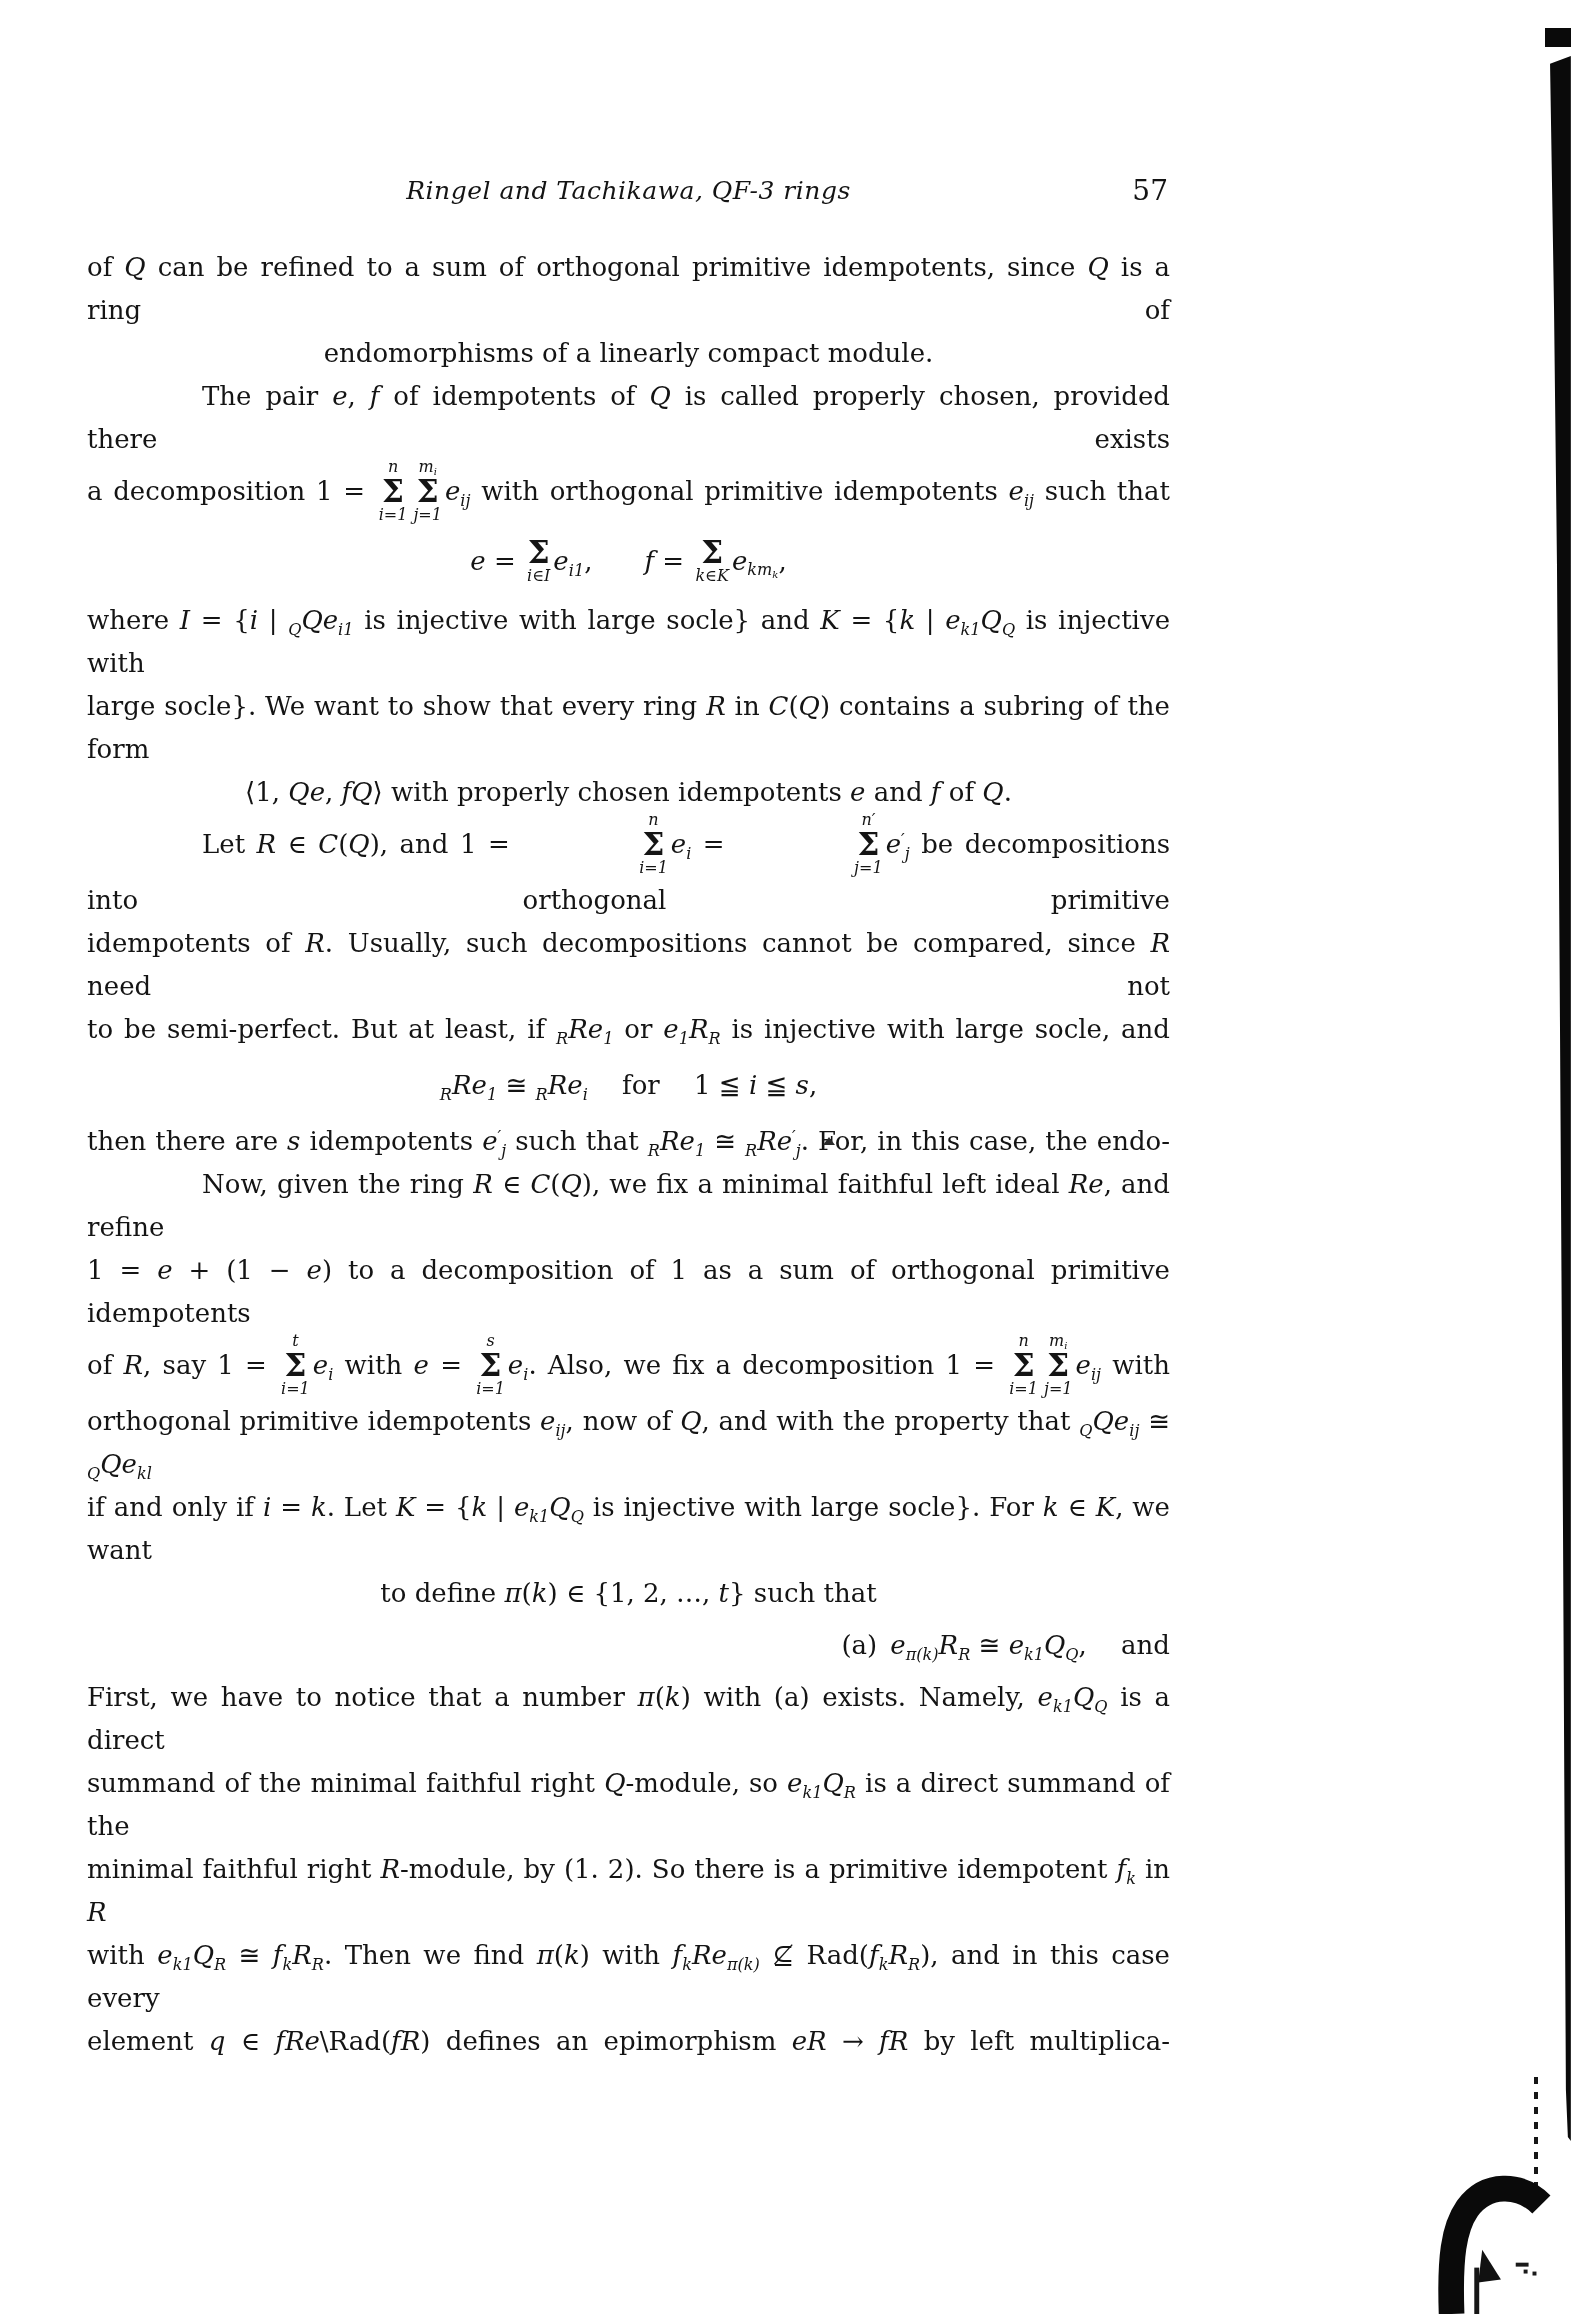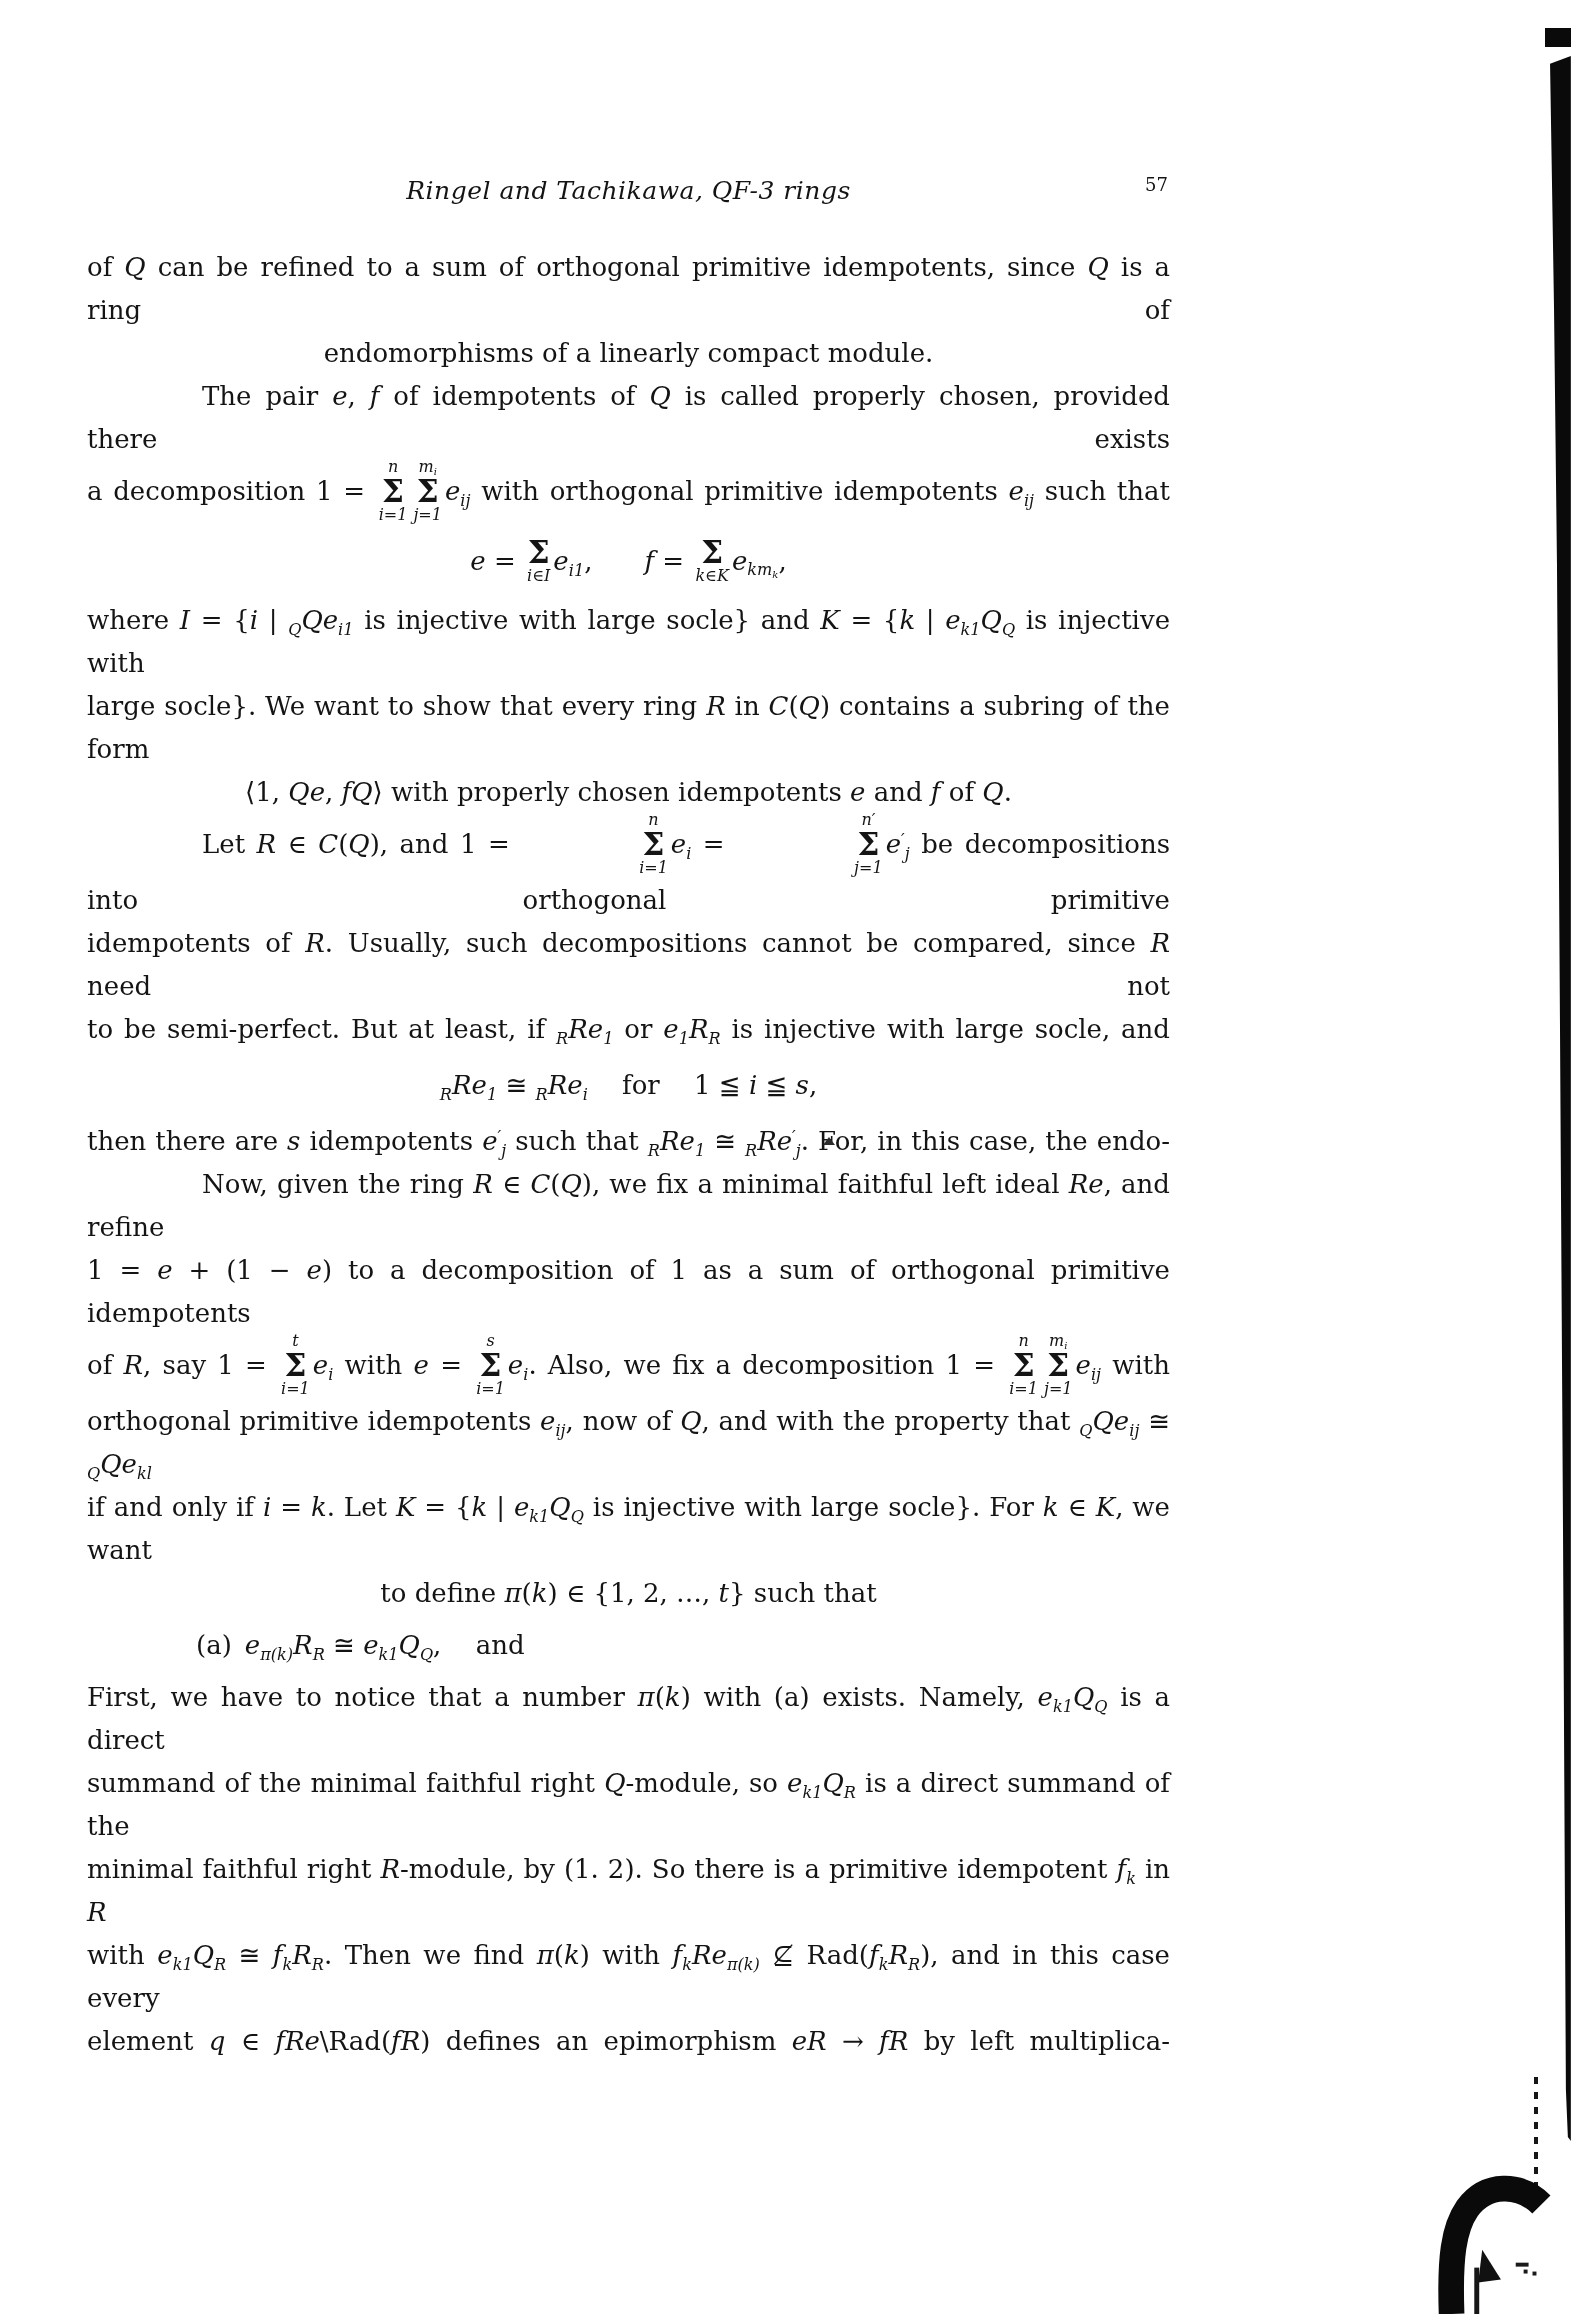--- a/index.html
+++ b/index.html
@@ -8,30 +8,30 @@
     background:#ffffff;color:#141414;
     font-family:"DejaVu Serif","DejaVu Sans",serif;
   }
   .page{position:absolute;inset:0;}
   
   .header{position:absolute;top:176px;left:87px;width:1083px;height:36px;}
   .running-title{
     position:absolute;left:0;right:0;text-align:center;
     font-style:italic;font-size:25px;letter-spacing:0.5px;
   }
-  .page-number{position:absolute;right:2px;top:-2px;font-size:18px;}
+  .page-number{position:absolute;right:2px;top:-2px;font-size:28px;}
   
   .body{
     position:absolute;top:246px;left:87px;width:1083px;
     font-size:26px;line-height:43px;
   }
   .line{text-align:center;}
   .line.j{text-align:justify;text-align-last:justify;}
   .line.ind{text-indent:115px;}
-  .line.item{padding-left:109px;margin:9px 0;text-align:left;text-align-last:auto;}
+  .line.item{padding-left:109px;margin:9px 0;text-align:right;text-align-last:auto;}
   .eq{text-align:center;margin:13px 0;}
   sub,sup{font-size:0.62em;font-style:italic;line-height:0;}
   sub{vertical-align:-0.35em;}
   sup{vertical-align:0.5em;}
   .bigop{
     display:inline-flex;flex-direction:column;align-items:center;
     vertical-align:middle;line-height:1;margin:0 3px;transform:translateY(-2px);
   }
   .bigop .lim{font-size:16px;font-style:italic;line-height:1.05;}
   .bigop .lim:empty{display:none;}

